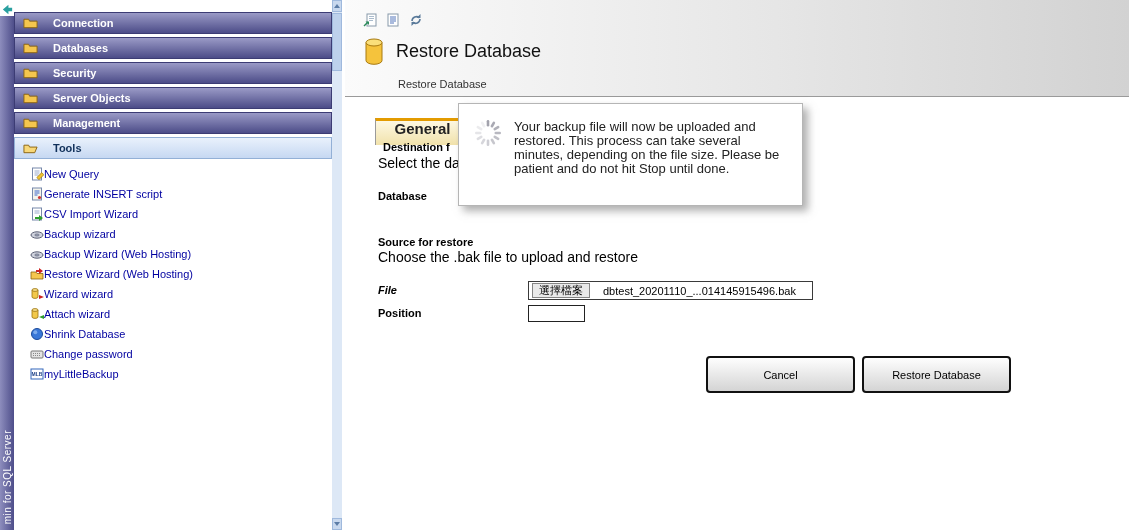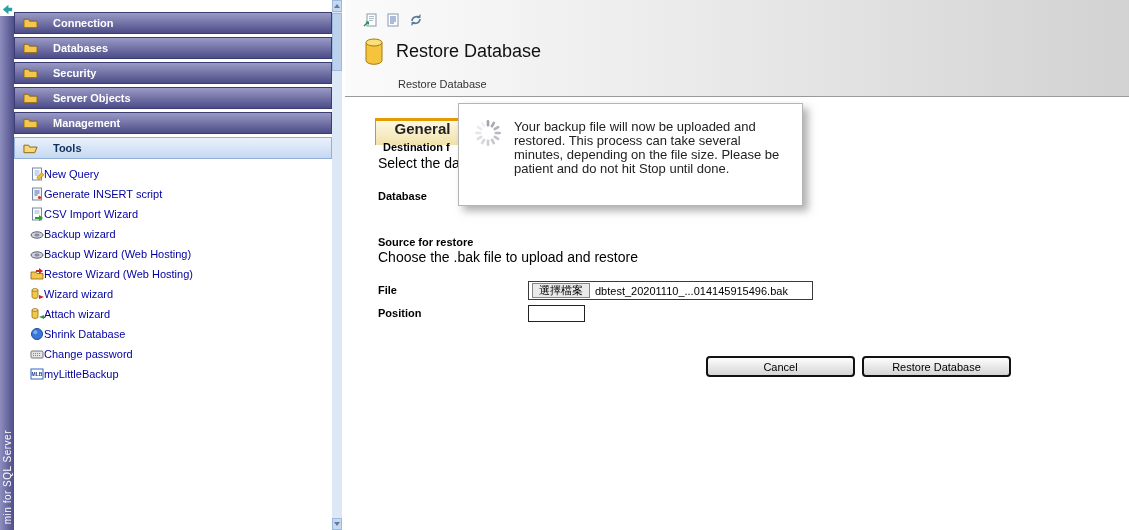--- a/index.html
+++ b/index.html
@@ -105,36 +105,36 @@
   .dialog .spin { position:absolute; left:14px; top:14px; width:30px; height:30px; }
   .dialog .msg {
     position:absolute; left:55px; top:16px; width:272px;
     font-size:13px; line-height:14px; color:#222;
   }
 
   
   .file-box {
     position:absolute; left:183px; top:184px; width:285px; height:19px;
     border:1px solid #3a3a3a; background:#fff;
-    display:flex; align-items:center; gap:5px; padding:0 3px; cursor:pointer;
+    display:flex; align-items:center; gap:13px; padding:0 3px; cursor:pointer;
   }
   .choose-btn {
     height:15px; font-size:11px; line-height:13px;
     border:1px solid #858585; background:#e9e9e9; padding:0 6px;
     font-family:"Liberation Sans",sans-serif; cursor:pointer; white-space:nowrap;
   }
   .file-name { font-size:11px; color:#000; white-space:nowrap; overflow:hidden; }
   .pos-input {
     position:absolute; left:183px; top:208px; width:57px; height:17px;
     border:1px solid #222; font-size:11px; padding:0 2px;
     font-family:"Liberation Sans",sans-serif;
   }
 
   .btn {
-    position:absolute; top:259px; width:149px; height:21px;
+    position:absolute; top:259px; width:149px; height:37px;
     border:2px solid #111; border-radius:4px;
     background:linear-gradient(180deg,#fefefe,#d4d4d4);
     font-size:11px; color:#000; font-family:"Liberation Sans",sans-serif;
     cursor:pointer;
     text-align:center;
   }
   .btn.cancel  { left:361px; }
   .btn.restore { left:517px; }
 </style>
 </head>
@@ -338,21 +338,21 @@
 
     <div class="tab">General</div>
 
     <div class="lbl-bold" style="left:38px; top:44px;">Destination f</div>
     <div class="lbl" style="left:33px; top:58px;">Select the datab</div>
     <div class="lbl-bold" style="left:33px; top:93px;">Database</div>
 
     <div class="lbl-bold" style="left:33px; top:139px;">Source for restore</div>
     <div class="lbl" style="left:33px; top:152px;">Choose the .bak file to upload and restore</div>
 
-    <div class="lbl-bold" style="left:33px; top:187px;">File</div>
+    <div class="lbl-bold" style="left:33px; top:187px;font-style:italic;">File</div>
     <div class="file-box">
       <button class="choose-btn">選擇檔案</button>
       <span class="file-name">dbtest_20201110_...014145915496.bak</span>
     </div>
 
     <div class="lbl-bold" style="left:33px; top:210px;">Position</div>
     <input class="pos-input" type="text" value="" style="">
 
     <button class="btn cancel">Cancel</button>
     <button class="btn restore">Restore Database</button>

